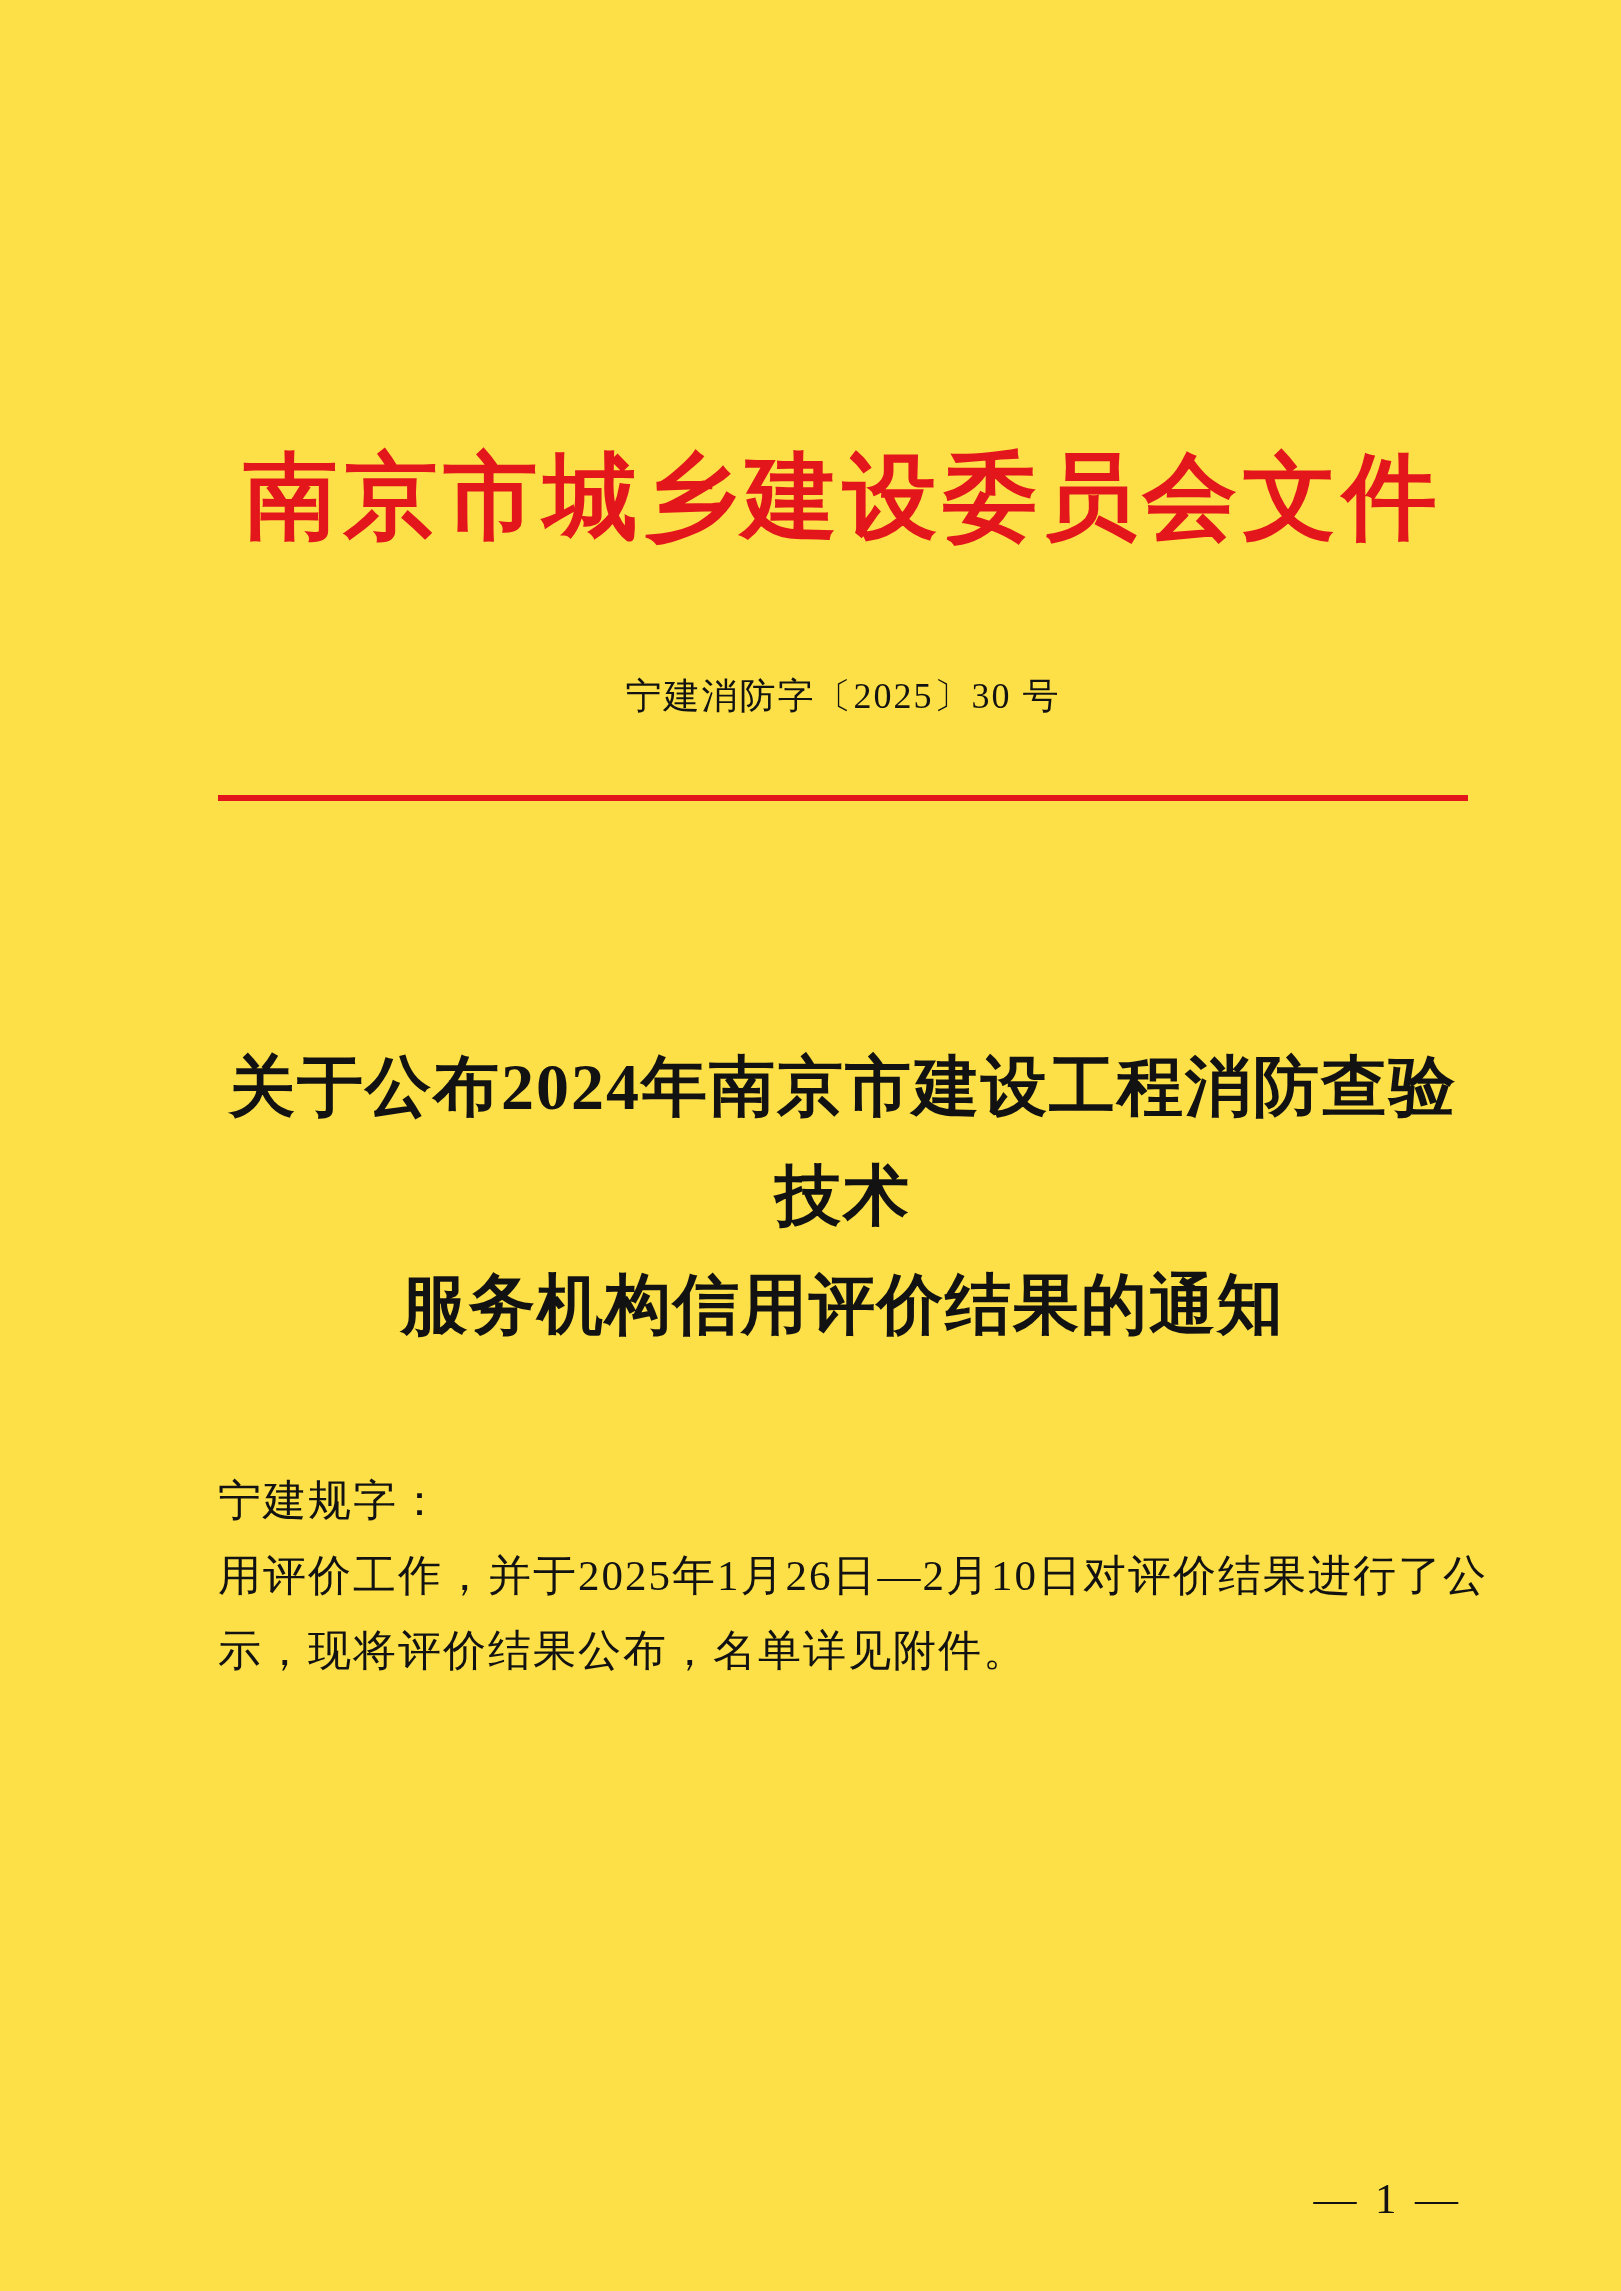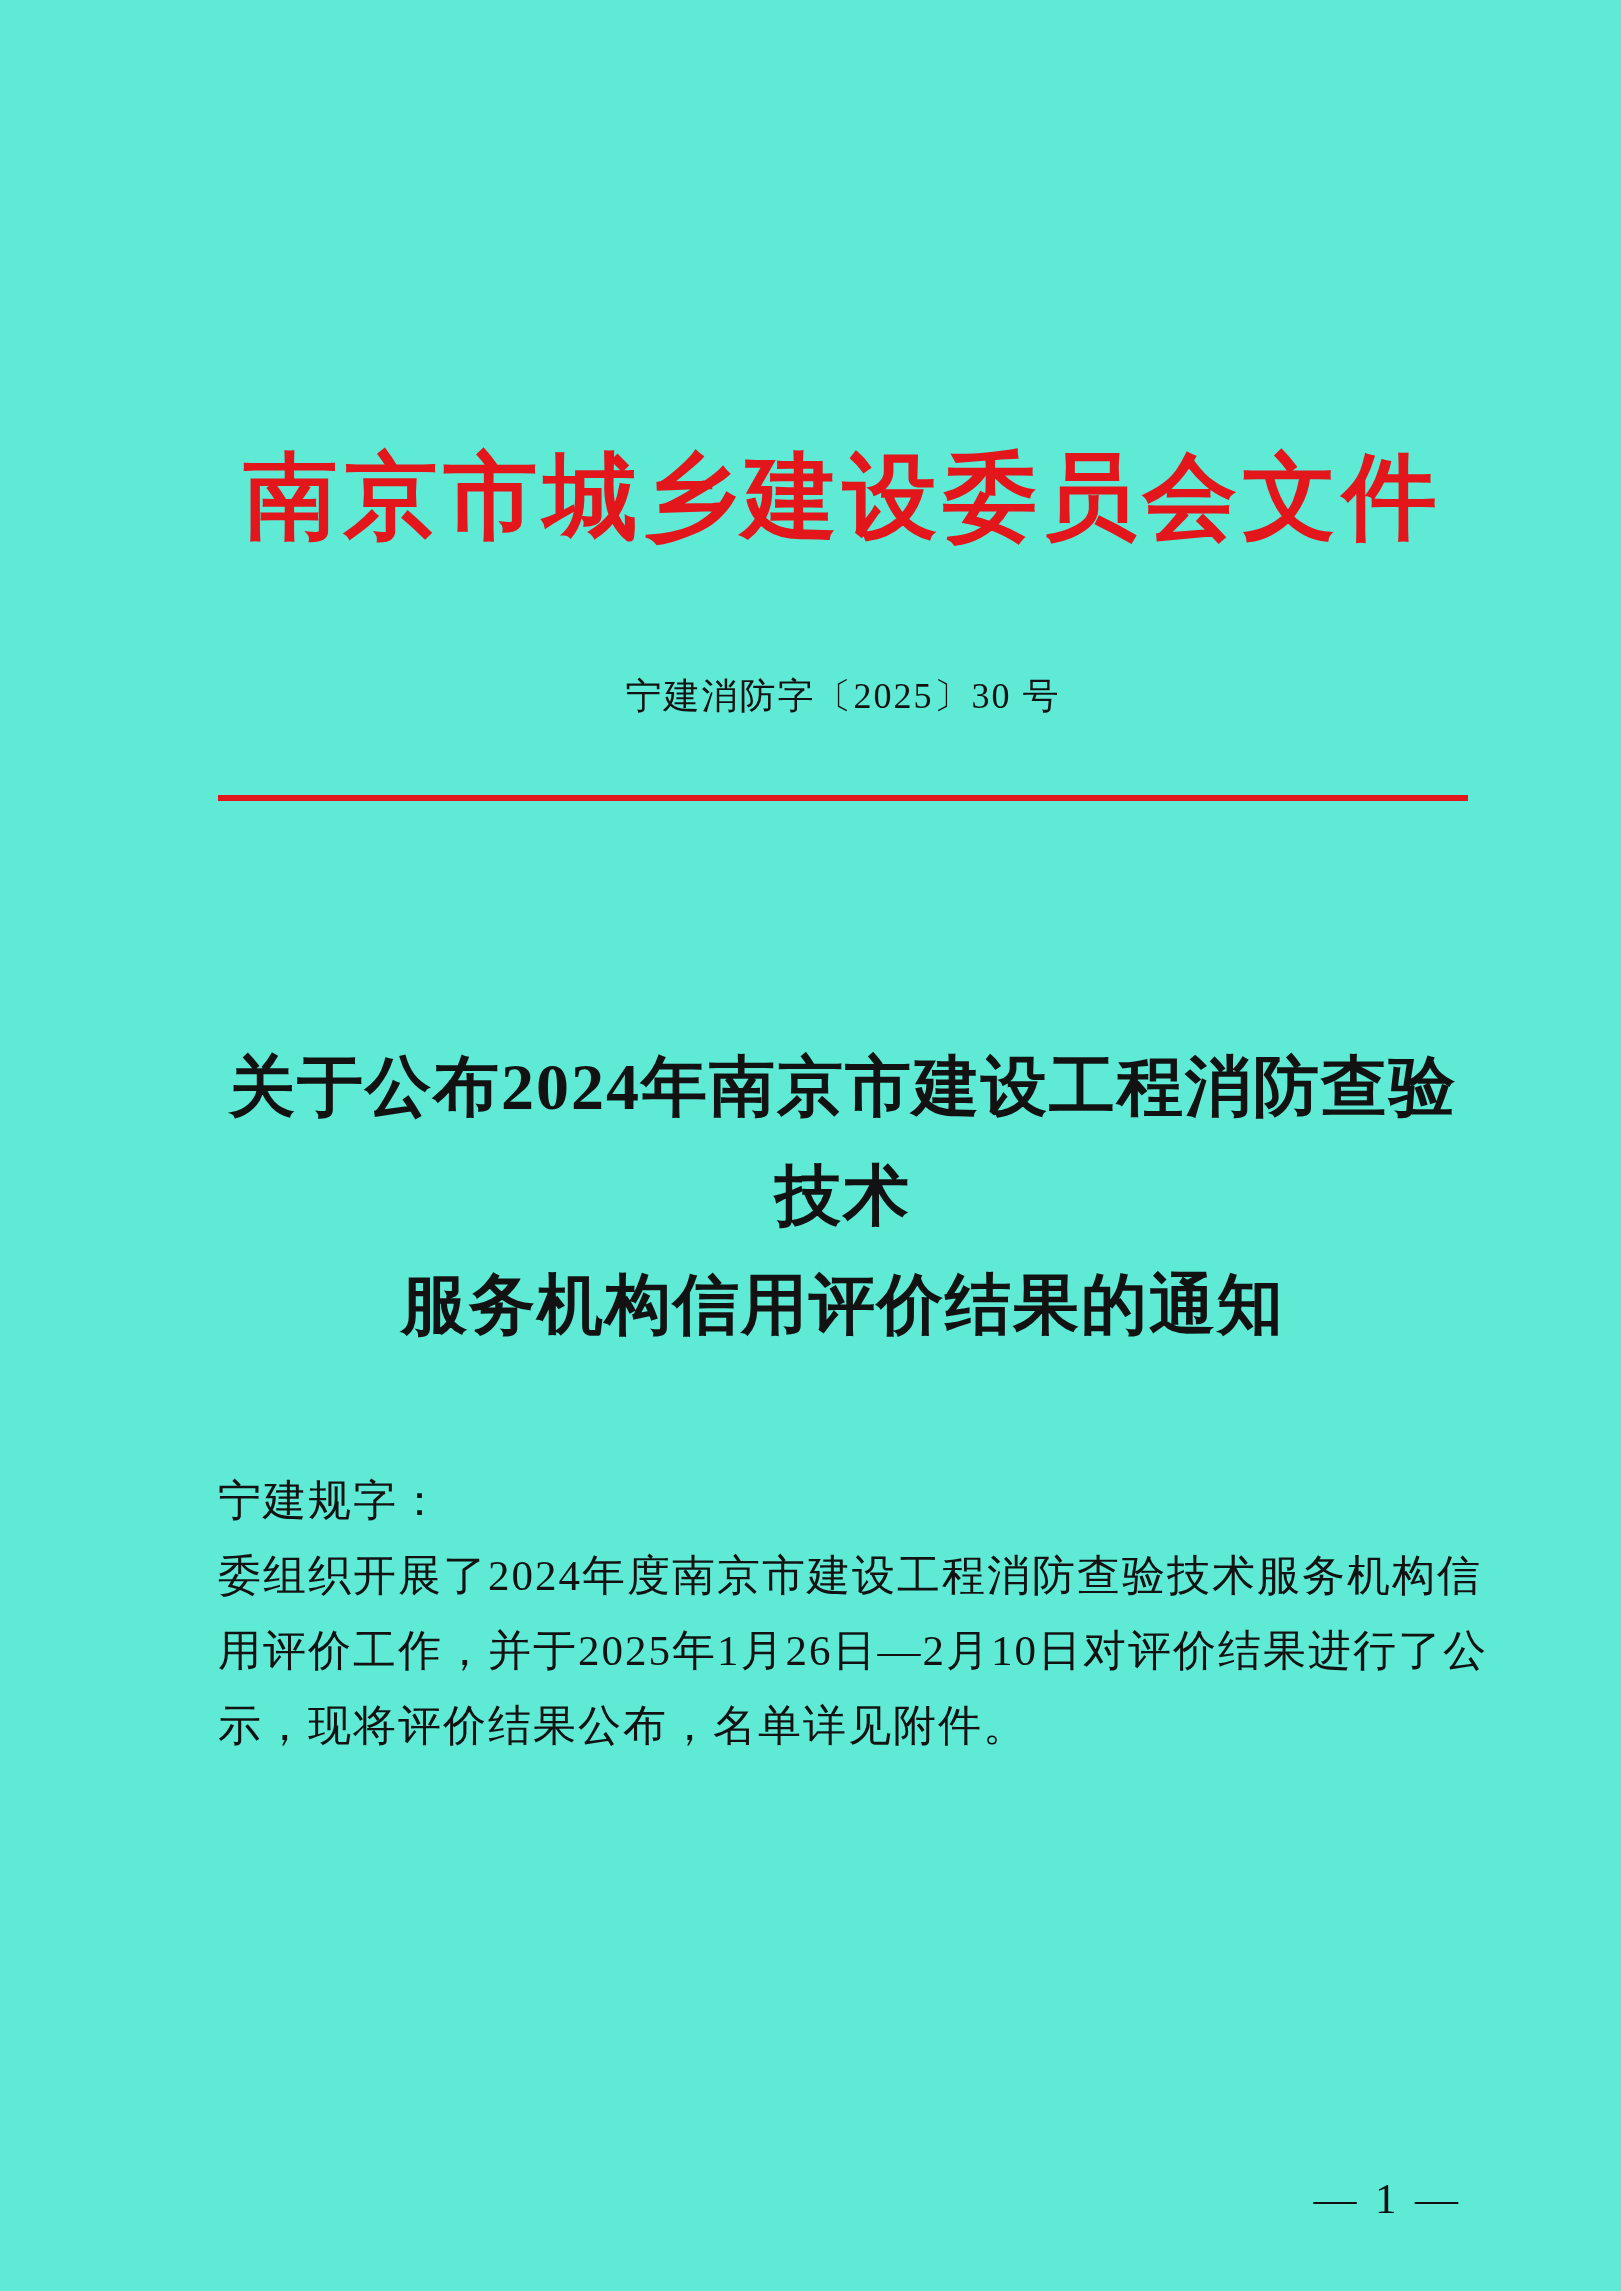--- a/index.html
+++ b/index.html
@@ -10,21 +10,21 @@
   html, body { background: #ffffff; }
   body {
     width: 1621px;
     font-family: "Liberation Serif", "DejaVu Serif", serif;
     color: var(--ink);
   }
   .page {
     position: relative;
     width: 1621px;
     height: 2292px;
-    background: #5eead4;
+    background: #fde047;
     padding: 443px 153px 0 218px; 
     overflow: hidden;
   }
   .letterhead {
     font-size: 94px;
     line-height: 108px;
     font-weight: 700;
     color: var(--red);
     text-align: center;
     letter-spacing: 5.9px;
@@ -89,21 +89,20 @@
 
   <div class="red-rule"></div>
 
   <div class="doc-title">
     <span class="title-line">关于公布2024年南京市建设工程消防查验技术</span>
     <span class="title-line">服务机构信用评价结果的通知</span>
   </div>
 
   <div class="body-block">
     <div class="body-line">宁建规字：</div>
-    <div class="body-line">委组织开展了2024年度南京市建设工程消防查验技术服务机构信</div>
     <div class="body-line">用评价工作，并于2025年1月26日—2月10日对评价结果进行了公</div>
     <div class="body-line">示，现将评价结果公布，名单详见附件。</div>
   </div>
 
 
   <div class="page-number">— 1 —</div>
 
 </div>
 
 

